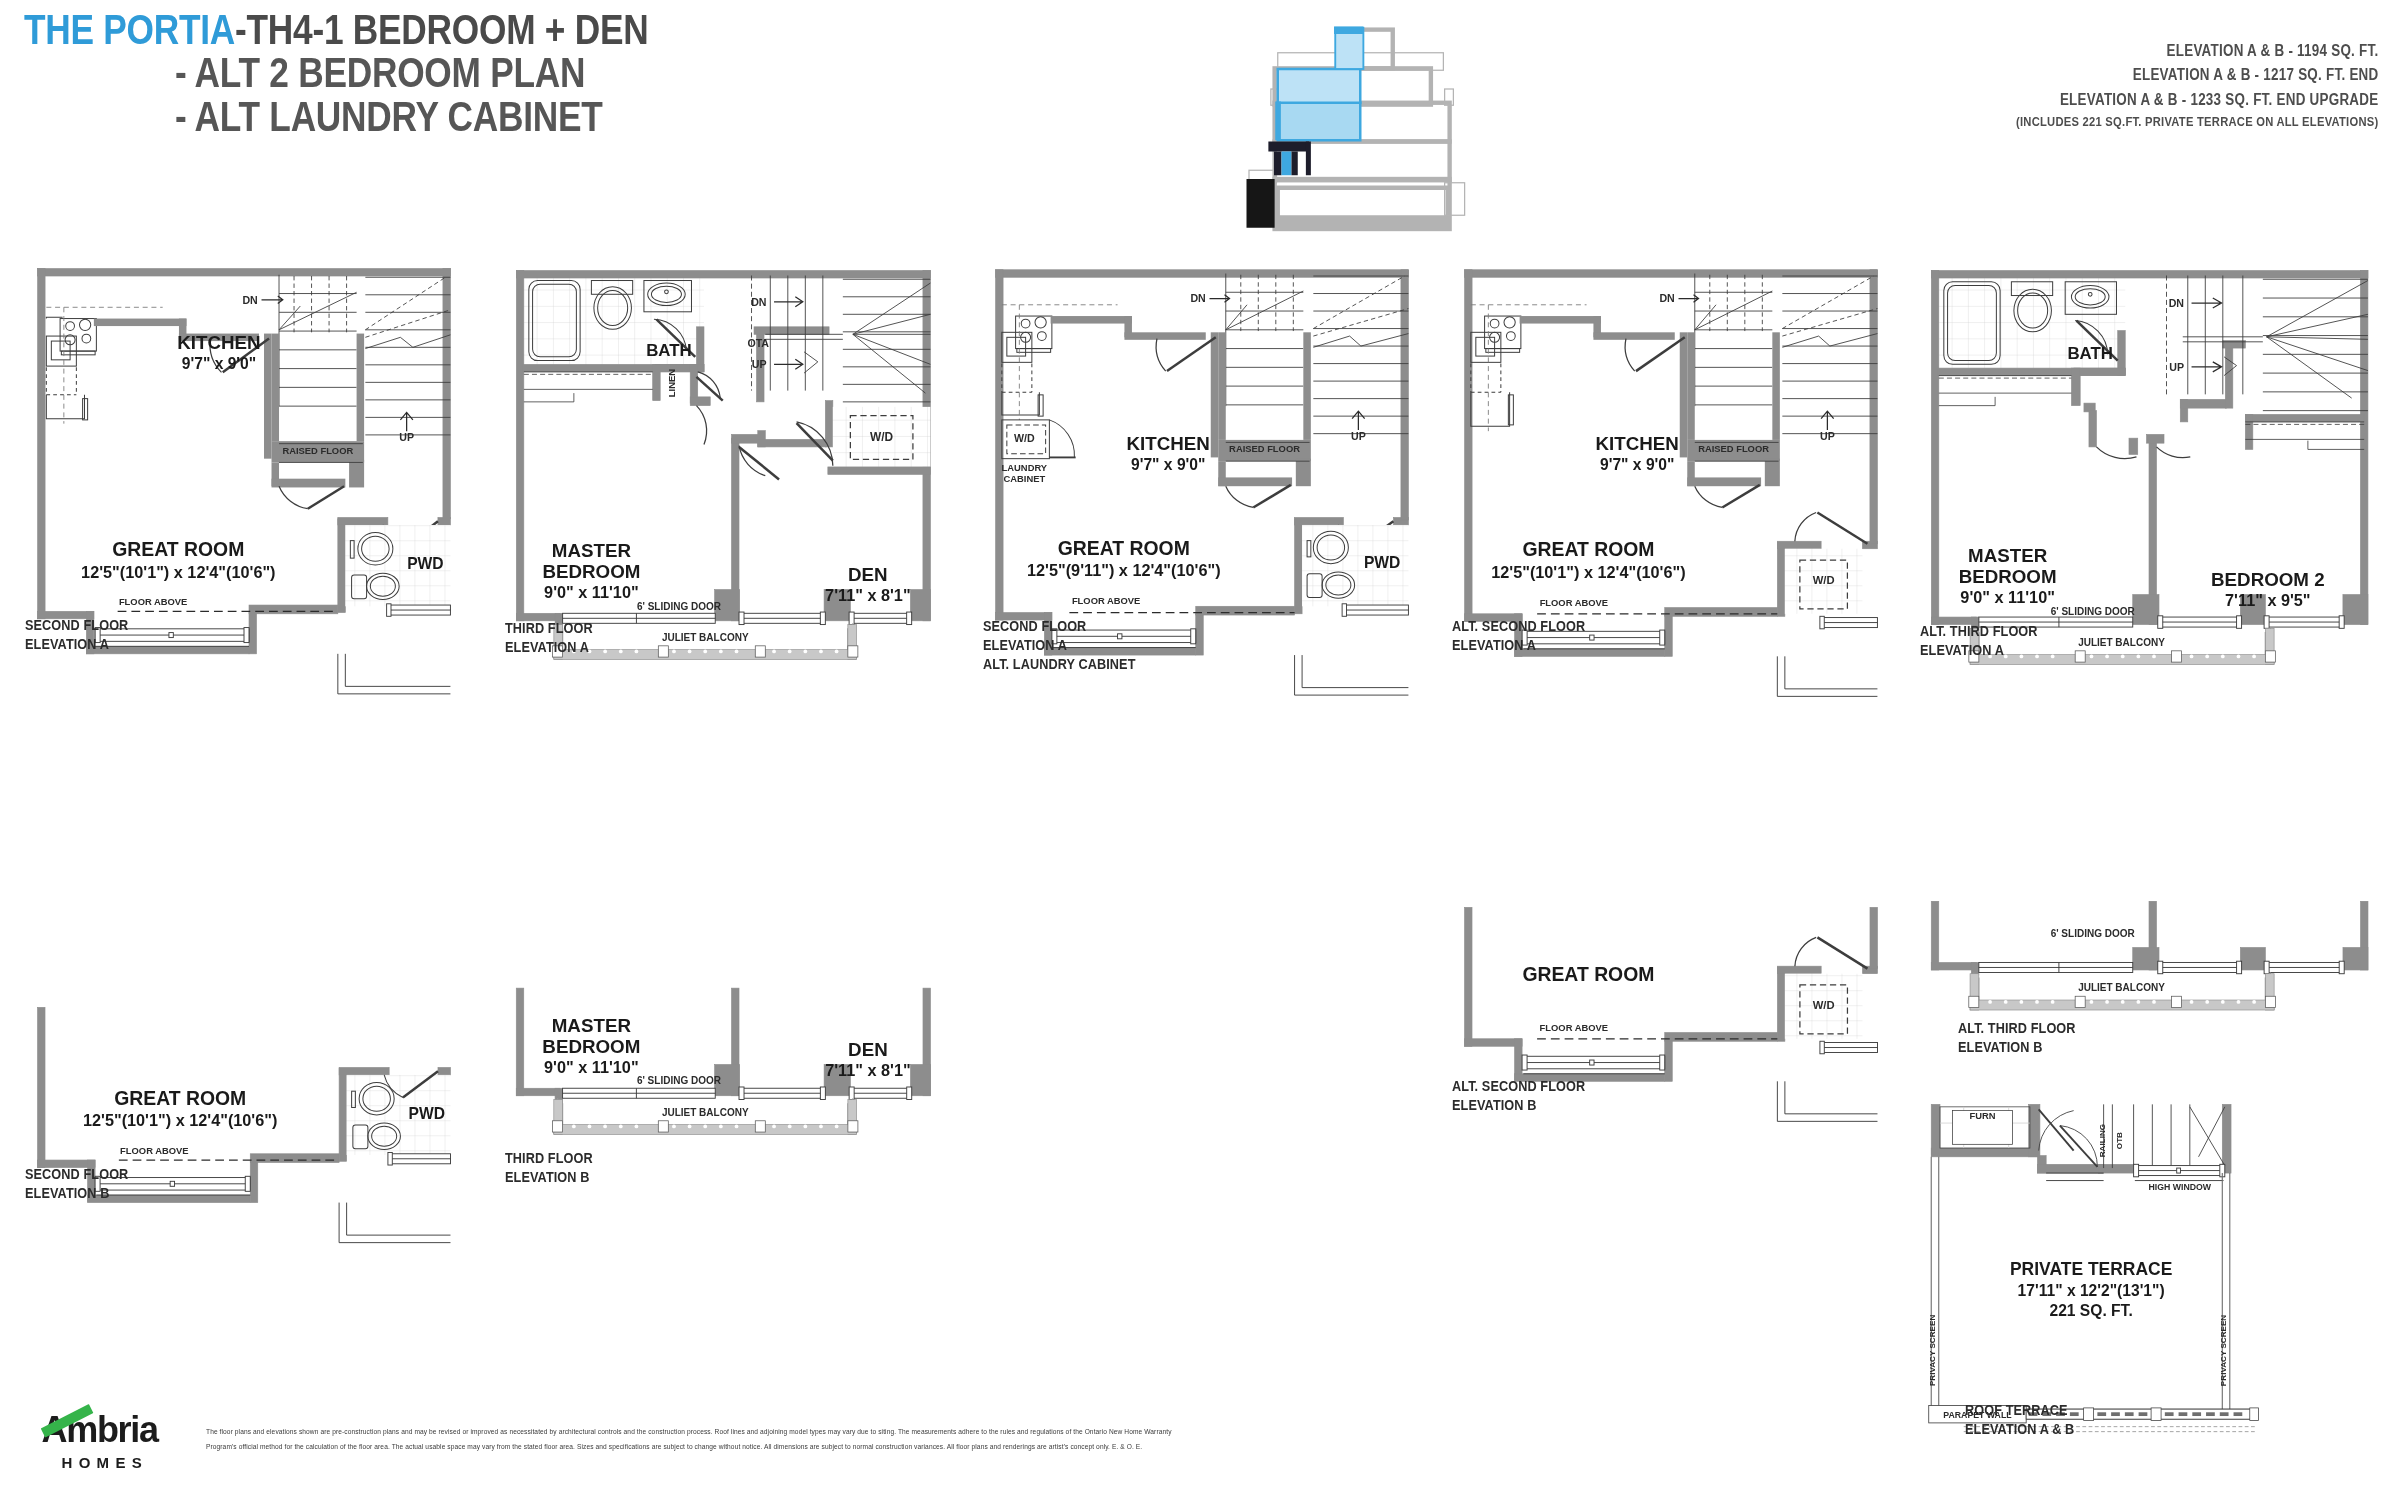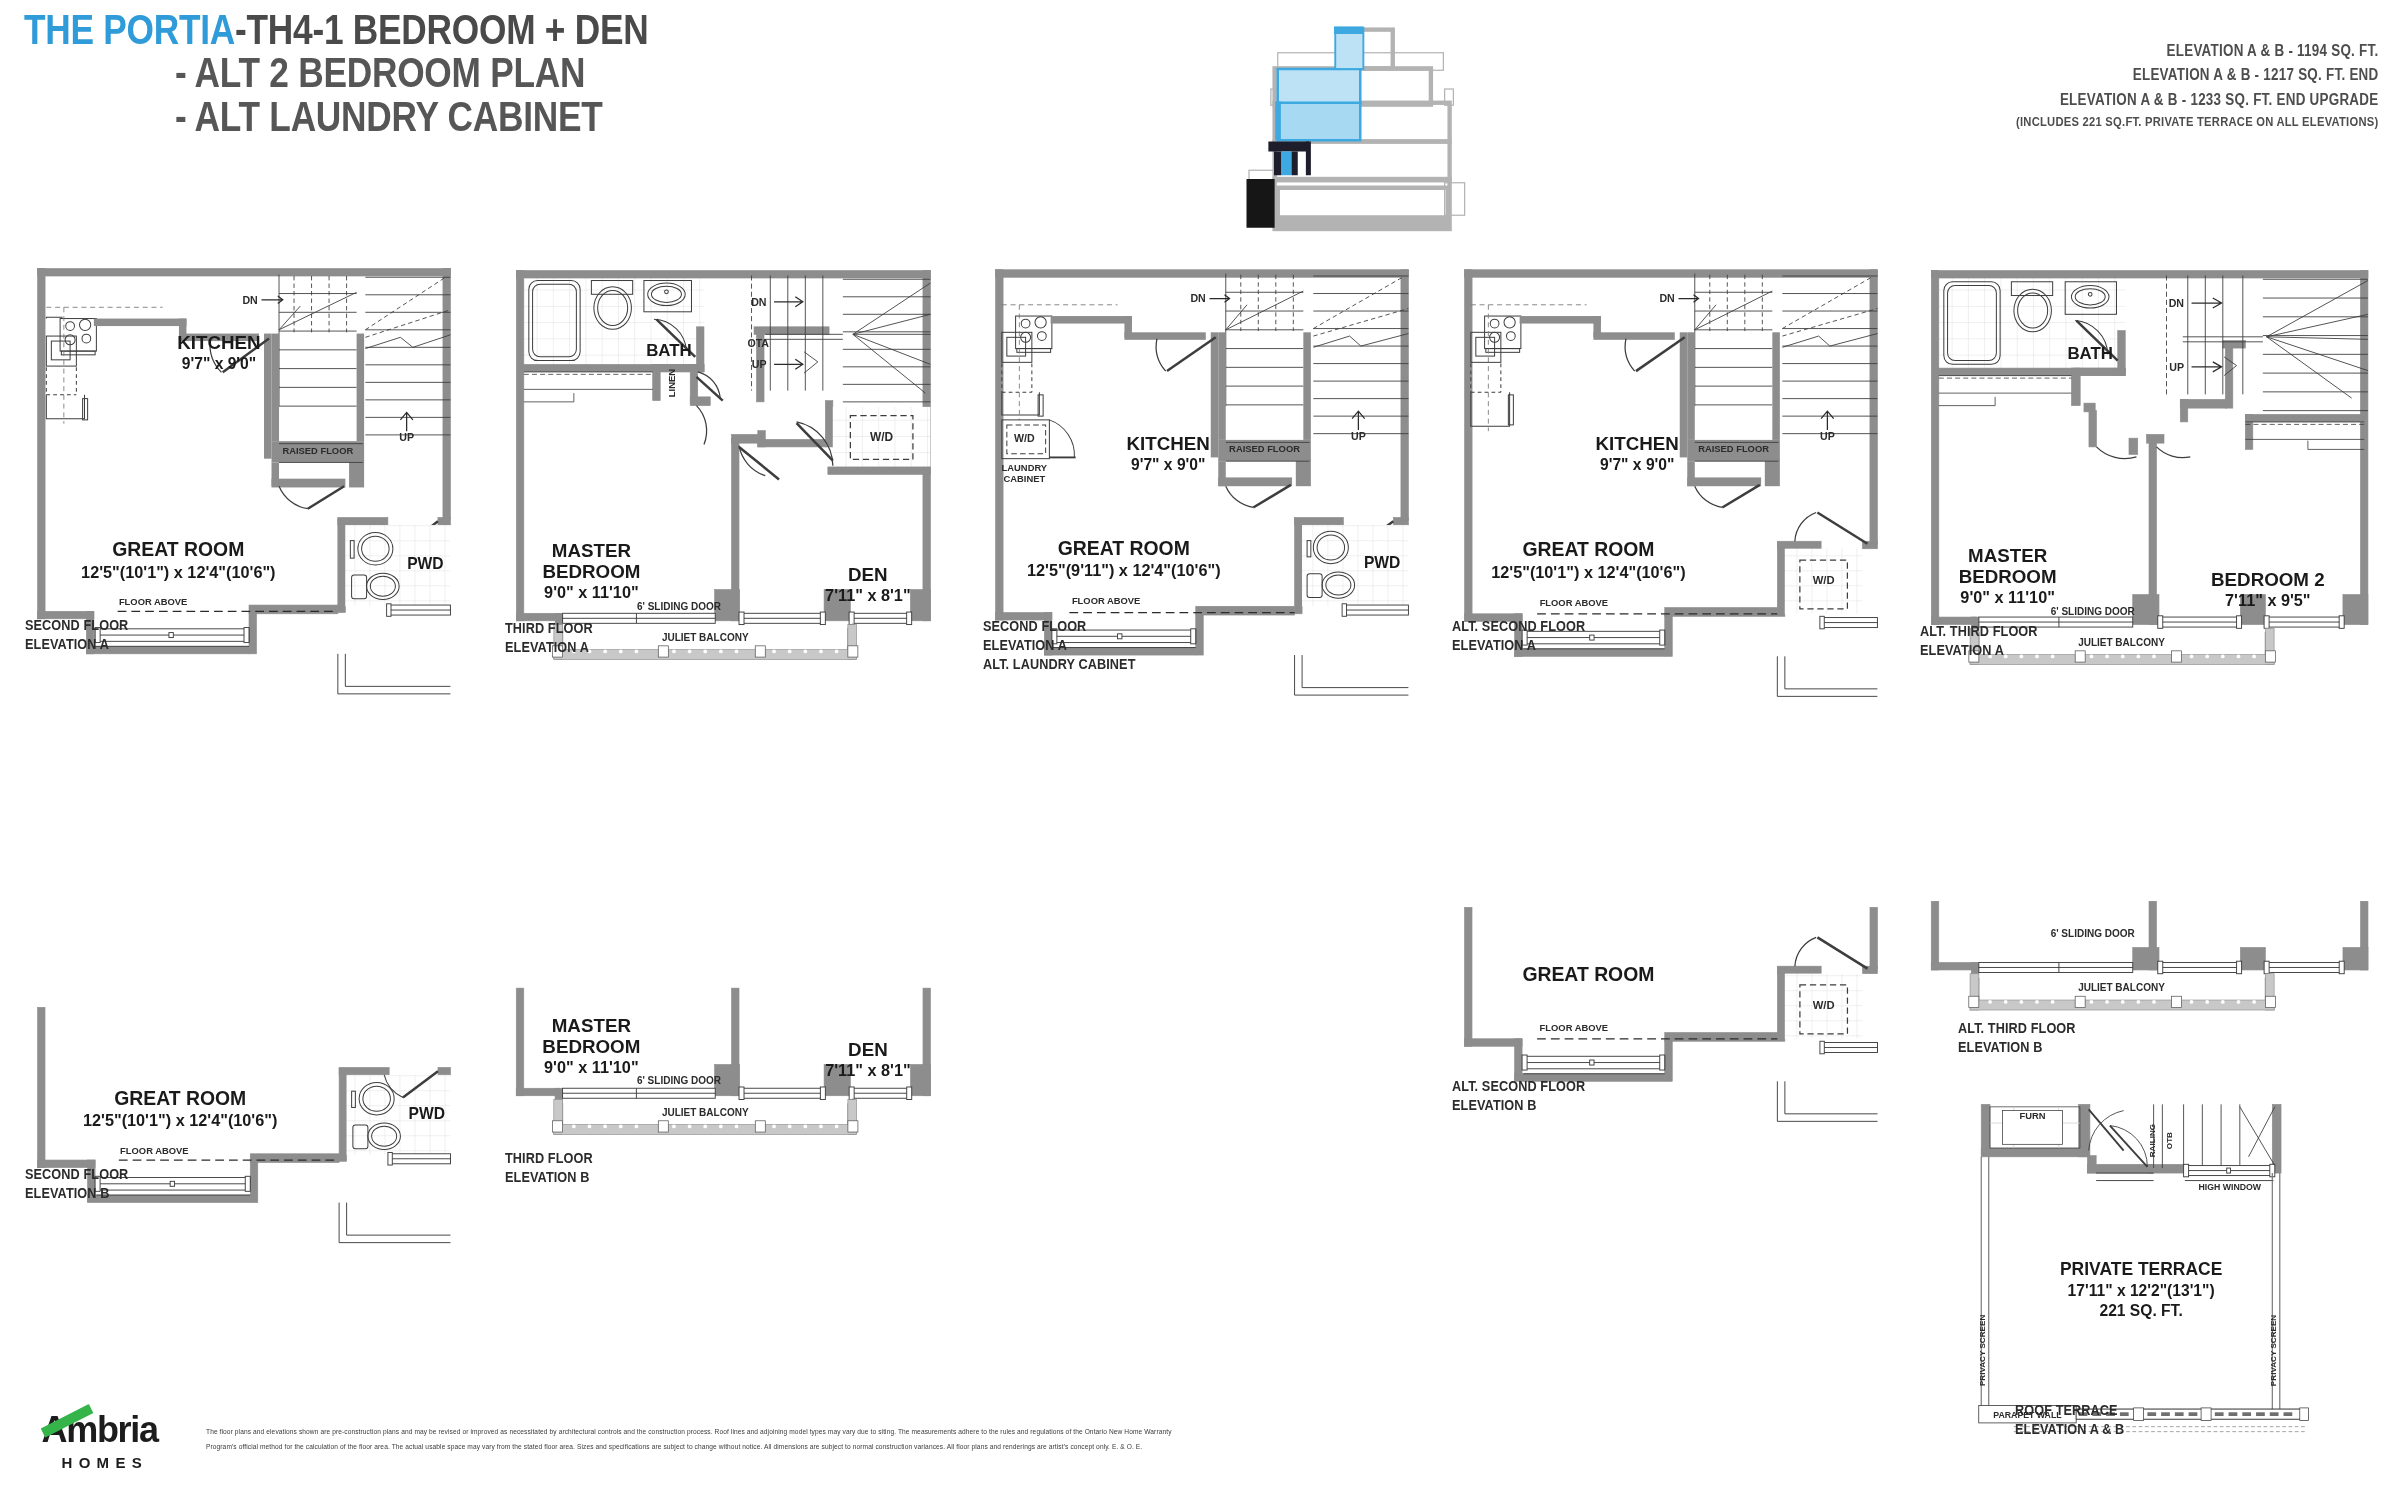--- a/index.html
+++ b/index.html
@@ -1056,21 +1056,21 @@
           <circle cx="534" cy="161" r="3"></circle>
       </g>
       <text x="322" y="144" font-size="16" font-weight="bold" fill="#2b2b2b" text-anchor="middle" font-family="Liberation Sans, sans-serif">JULIET BALCONY</text>
     </svg>
     <div class="plan-caption" style="left:38px; top:118px;">
       <div>ALT. THIRD FLOOR</div>
       <div>ELEVATION B</div>
     </div>
   </div>
 
-  <div class="plan" style="left:1960px; top:1088px; width:381px; height:350px;">
+  <div class="plan" style="left:1910px; top:1088px; width:381px; height:350px;">
     <svg width="381" height="350" viewBox="0 0 610 560">
       <g stroke="#8d8d8d" fill="#8d8d8d">
         <rect x="34" y="26" width="14" height="82"></rect>
         <rect x="34" y="96" width="170" height="14"></rect>
         <rect x="190" y="26" width="18" height="84"></rect>
         <rect x="204" y="108" width="14" height="28"></rect>
         <rect x="204" y="122" width="106" height="14"></rect>
         <rect x="302" y="122" width="58" height="14"></rect>
         <rect x="500" y="26" width="14" height="110"></rect>
       </g>

